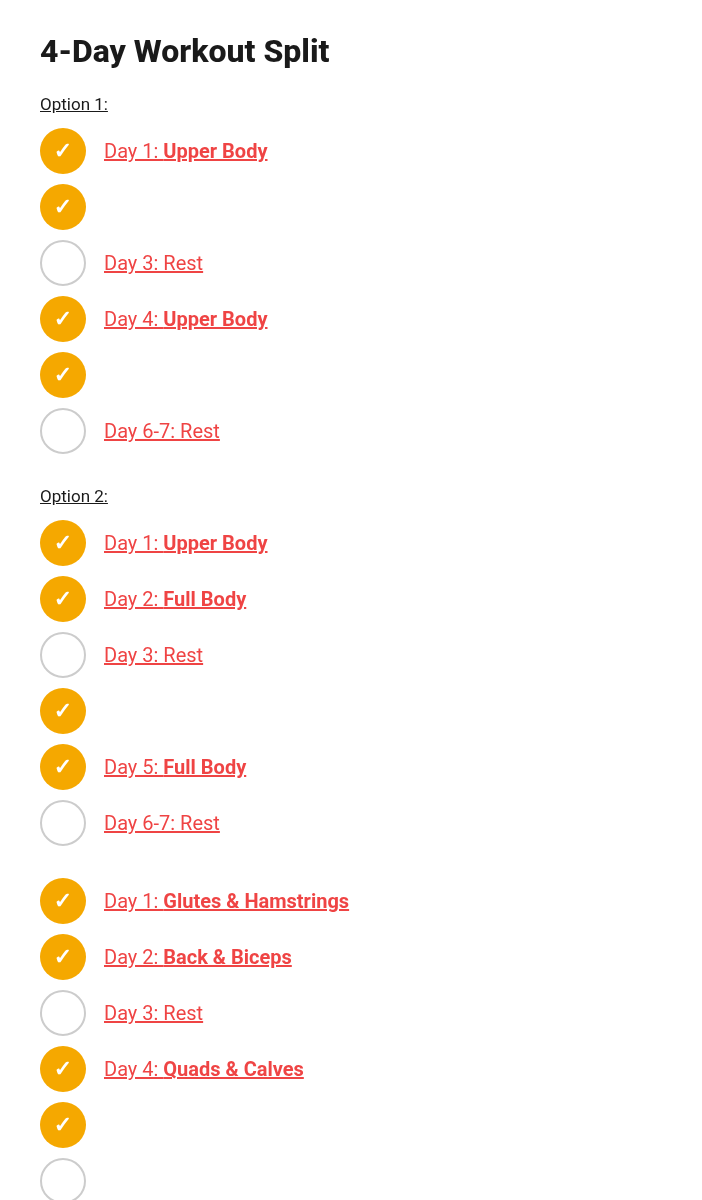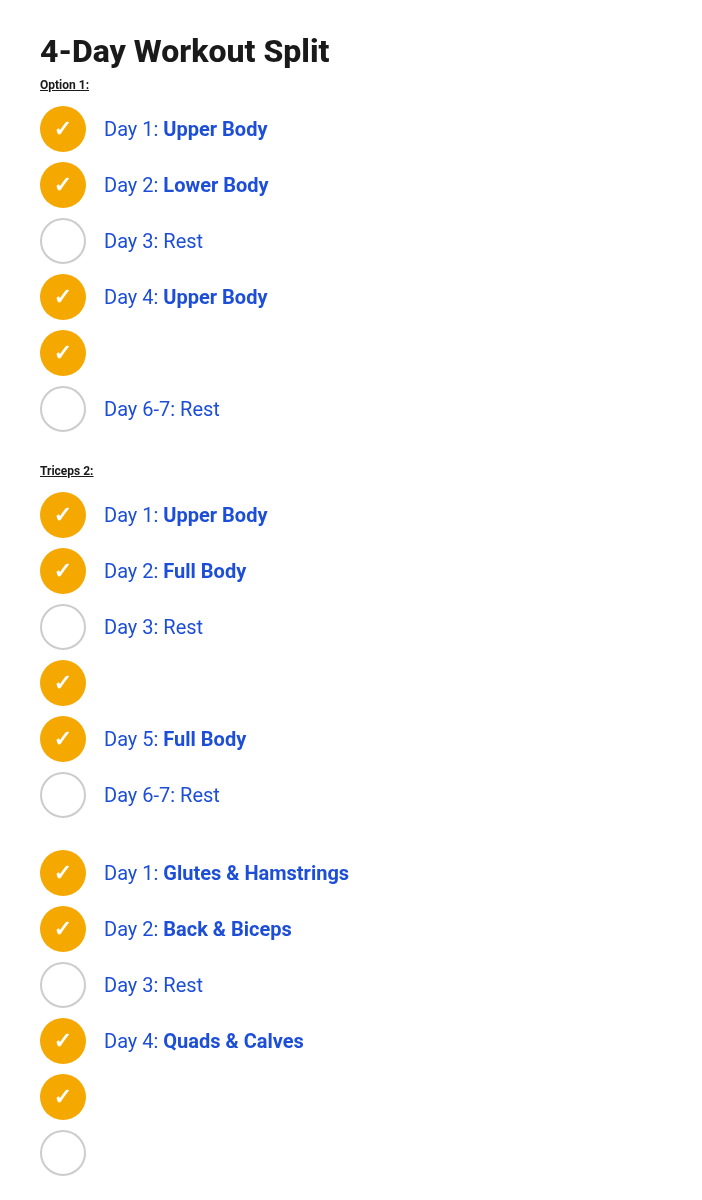--- a/index.html
+++ b/index.html
@@ -13,31 +13,31 @@
       background: #ffffff;
       color: #1a1a1a;
       width: 702px;
       min-height: 1200px;
       padding: 32px 40px;
     }
 
     .page-title {
       font-size: 32px;
       font-weight: 800;
-      margin-bottom: 8px;
+      margin-bottom: 24px;
       line-height: 1.2;
     }
 
     .option-section {
       margin-bottom: 32px;
     }
 
     .option-label {
-      font-size: 12px;
-      font-weight: 700;
+      font-size: 17px;
+      font-weight: 400;
       text-decoration: underline;
       margin-bottom: 14px;
       display: block;
     }
 
     .day-item {
       display: flex;
       align-items: center;
       margin-bottom: 10px;
       gap: 18px;
@@ -64,21 +64,22 @@
 
     .checkmark {
       color: white;
       font-size: 22px;
       font-weight: 700;
       line-height: 1;
     }
 
     .day-text {
       font-size: 20px;
-      color: #1d4ed8;
+      color: #ef4444;
+      text-decoration: underline;
     }
 
     .day-text .bold {
       font-weight: 700;
     }
   </style>
 </head>
 <body>
 
 <h1 class="page-title">4-Day Workout Split</h1>
@@ -89,21 +90,20 @@
       <div class="day-item">
         <div class="circle checked">
           <span class="checkmark">✓</span>
         </div>
         <span class="day-text">Day 1: <span class="bold">Upper Body</span></span>
       </div>
       <div class="day-item">
         <div class="circle checked">
           <span class="checkmark">✓</span>
         </div>
-        <span class="day-text">Day 2: <span class="bold">Lower Body</span></span>
       </div>
       <div class="day-item">
         <div class="circle unchecked"></div>
         <span class="day-text">Day 3: Rest</span>
       </div>
       <div class="day-item">
         <div class="circle checked">
           <span class="checkmark">✓</span>
         </div>
         <span class="day-text">Day 4: <span class="bold">Upper Body</span></span>
@@ -112,21 +112,21 @@
         <div class="circle checked">
           <span class="checkmark">✓</span>
         </div>
       </div>
       <div class="day-item">
         <div class="circle unchecked"></div>
         <span class="day-text">Day 6-7: Rest</span>
       </div>
     </div>
     <div class="option-section">
-      <span class="option-label">Triceps 2:</span>
+      <span class="option-label">Option 2:</span>
       <div class="day-item">
         <div class="circle checked">
           <span class="checkmark">✓</span>
         </div>
         <span class="day-text">Day 1: <span class="bold">Upper Body</span></span>
       </div>
       <div class="day-item">
         <div class="circle checked">
           <span class="checkmark">✓</span>
         </div>

